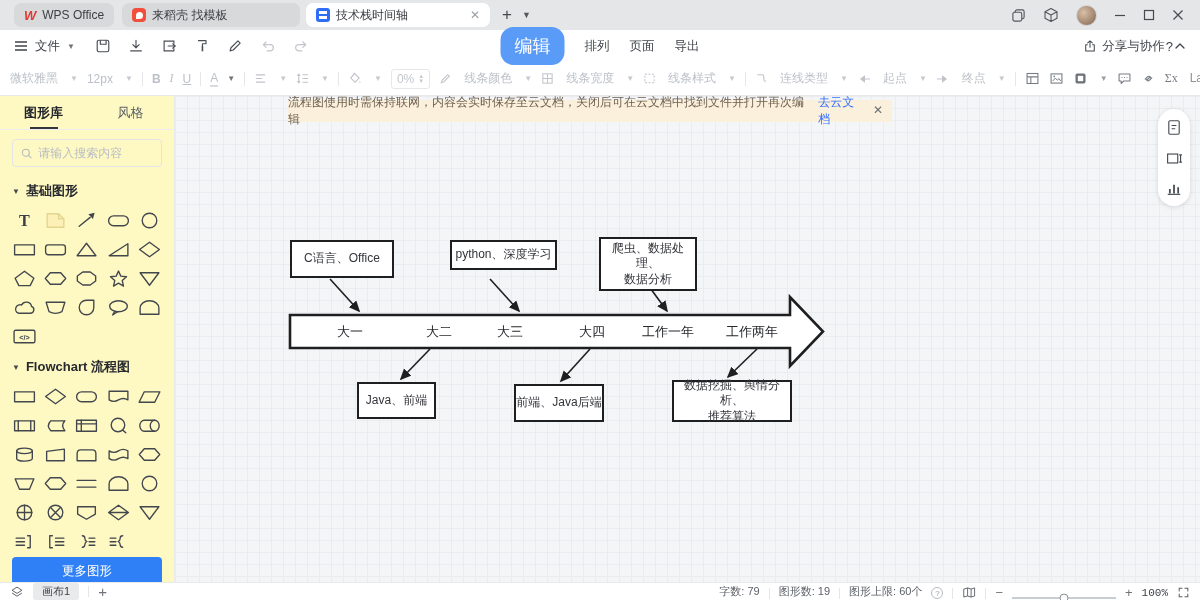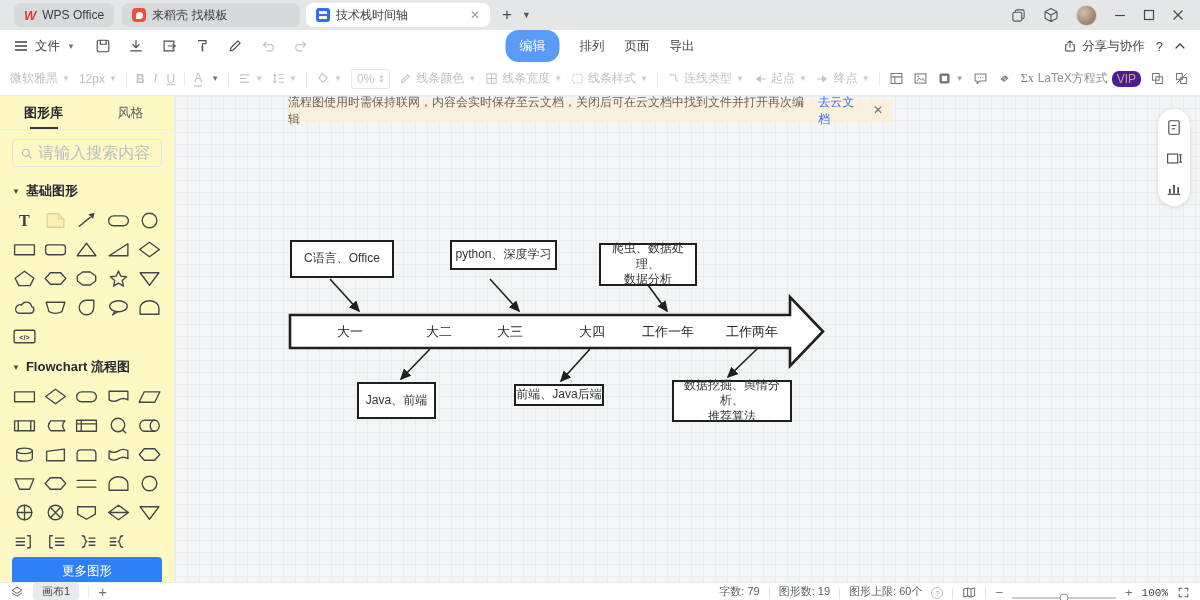--- a/index.html
+++ b/index.html
@@ -24,69 +24,69 @@
   .win-controls { margin-left:auto; display:flex; align-items:center; gap:17px; padding-right:16px; }
   .win-controls svg { display:block; }
   .avatar { width:21px; height:21px; border-radius:50%; background:radial-gradient(circle at 35% 35%, #d8bfa8, #9c7f68 70%, #6e5847); border:1px solid #cfd0d2; }
 
   
   .menubar { height:32px; background:#fff; display:flex; align-items:center; padding:0 14px; position:relative; flex:none; }
   .mb-left { display:flex; align-items:center; gap:7px; font-size:12.5px; color:#3f434a; }
   .mb-icons { display:flex; align-items:center; gap:17px; margin-left:20px; }
   .mb-icons svg { display:block; }
   .mb-center { position:absolute; left:50%; transform:translateX(-50%); display:flex; align-items:center; gap:20px; font-size:12.5px; color:#3f434a; }
-  .pill-active { background:#5b9bf8; color:#fff; border-radius:13px; padding:7px 14px; font-size:13px; cursor:pointer; }
+  .pill-active { background:#5b9bf8; color:#fff; border-radius:13px; padding:7px 14px; font-size:18px; cursor:pointer; }
   .mb-item { cursor:pointer; }
-  .mb-right { margin-left:auto; display:flex; align-items:center; gap:11px; font-size:12.5px; color:#3f434a; }
+  .mb-right { margin-left:auto; display:flex; align-items:center; gap:1px; font-size:12.5px; color:#3f434a; }
   .caret-s { font-size:8px; color:#70747a; }
 
   
   .toolbar { height:34px; background:#fff; border-bottom:1px solid #e7e9eb; display:flex; align-items:center; padding:0 10px; gap:9px; font-size:12px; color:#bcc0c7; flex:none; white-space:nowrap; }
   .tsep { width:1px; height:14px; background:#e5e7ea; flex:none; }
-  .tbi { display:flex; align-items:center; gap:4px; cursor:pointer; flex:none; }
+  .tbi { display:flex; align-items:center; gap:12px; cursor:pointer; flex:none; }
   .tbi .caret-s { color:#c6cad0; }
   .tbi.dark { color:#787d85; }
   .tbi.dark .caret-s { color:#9ba0a7; }
   .opacity-box { border:1px solid #e5e7ea; border-radius:3px; padding:2px 5px; display:flex; align-items:center; gap:4px; color:#c3c7cd; }
   .stepper { display:flex; flex-direction:column; font-size:6px; line-height:5px; color:#c6cad0; }
   .vip-badge { background:#4c1d95; color:#cfa468; font-size:12px; border-radius:7px; padding:1px 5px; }
   .toolbar svg { display:block; }
 
   
   .body { flex:1; display:flex; min-height:0; }
 
   
   .sidebar { width:175px; background:#fef9c3; border-right:1px solid #e9eaec; display:flex; flex-direction:column; overflow:hidden; flex:none; }
   .side-tabs { display:flex; height:34px; border-bottom:1px solid #ededef; font-size:13px; color:#5b5f66; flex:none; }
   .side-tab { flex:1; text-align:center; line-height:34px; position:relative; cursor:pointer; }
   .side-tab.active { color:#24262b; font-weight:bold; }
   .side-tab.active::after { content:''; position:absolute; bottom:0; left:50%; transform:translateX(-50%); width:28px; height:2px; background:#34363b; }
   .search-box { margin:9px 12px; height:28px; border:1px solid #e2e4e7; border-radius:4px; display:flex; align-items:center; padding:0 8px; gap:6px; flex:none; }
-  .search-box input { border:none; outline:none; width:100%; font-size:16px; background:transparent; color:#333; font-family:"Liberation Sans",sans-serif; }
+  .search-box input { border:none; outline:none; width:100%; font-size:12px; background:transparent; color:#333; font-family:"Liberation Sans",sans-serif; }
   .search-box input::placeholder { color:#b9bdc4; }
   .section-h { padding:6px 12px 4px; font-size:13px; font-weight:bold; color:#27292e; display:flex; align-items:center; gap:6px; flex:none; }
   .section-h .caret-s { color:#45494f; }
   .shape-grid { display:grid; grid-template-columns:repeat(5,1fr); padding:2px 9px; row-gap:1px; flex:none; }
   .shape-cell { height:28px; display:flex; align-items:center; justify-content:center; cursor:pointer; border-radius:3px; }
   .more-btn { margin:8px 12px 10px; margin-top:auto; height:29px; background:#2f80f7; color:#fff; border:none; border-radius:4px; font-size:12.5px; cursor:pointer; font-family:"Liberation Sans",sans-serif; flex:none; }
 
   
   .canvas { flex:1; position:relative; background-color:#f4f5f7;
     background-image:linear-gradient(to right,#eaecf0 1px,transparent 1px),linear-gradient(to bottom,#eaecf0 1px,transparent 1px);
     background-size:12px 12px; overflow:hidden; }
   .banner { position:absolute; left:113px; top:4px; width:604px; height:22px; background:#fbf0dc; border-radius:0; display:flex; align-items:center; justify-content:center; font-size:12px; color:#6f6150; gap:6px; padding-right:26px; }
   .banner .blink { color:#3370ff; cursor:pointer; }
   .banner .bclose { position:absolute; right:9px; top:3px; color:#6b6f76; font-size:12px; cursor:pointer; }
   .diagram-svg { position:absolute; left:0; top:0; }
   .node { position:absolute; background:#fff; border:2px solid #1d1f21; display:flex; flex-direction:column; align-items:center; justify-content:center; font-size:12px; color:#33353a; line-height:1.3; text-align:center; cursor:move; }
   .n-t1 { left:115px; top:144px; width:104px; height:38px; }
   .n-t2 { left:275px; top:144px; width:107px; height:30px; }
-  .n-t3 { left:424px; top:141px; width:98px; height:43px;margin-top:6px; }
+  .n-t3 { left:424px; top:141px; width:98px; height:54px; }
   .n-b1 { left:182px; top:286px; width:79px; height:37px; }
-  .n-b2 { left:339px; top:288px; width:90px; height:22px; }
+  .n-b2 { left:339px; top:288px; width:90px; height:38px; }
   .n-b3 { left:497px; top:284px; width:120px; height:42px; }
   .tl-label { position:absolute; top:227px; transform:translateX(-50%); font-size:13px; color:#26282c; cursor:text; }
 
   .right-panel { position:absolute; right:10px; top:13px; width:32px; padding:10px 0; background:#fff; border-radius:16px; box-shadow:0 1px 5px rgba(0,0,0,0.13); display:flex; flex-direction:column; align-items:center; gap:15px; }
   .right-panel svg { display:block; cursor:pointer; }
 
   
   .statusbar { height:18px; background:#fff; border-top:1px solid #e8eaec; display:flex; align-items:center; padding:0 10px; font-size:11px; color:#5a5e66; flex:none; }
   .sb-left { display:flex; align-items:center; gap:9px; }
   .canvas-pill { background:#e9eaec; border-radius:3px; padding:1px 9px; color:#3d4147; cursor:pointer; }

